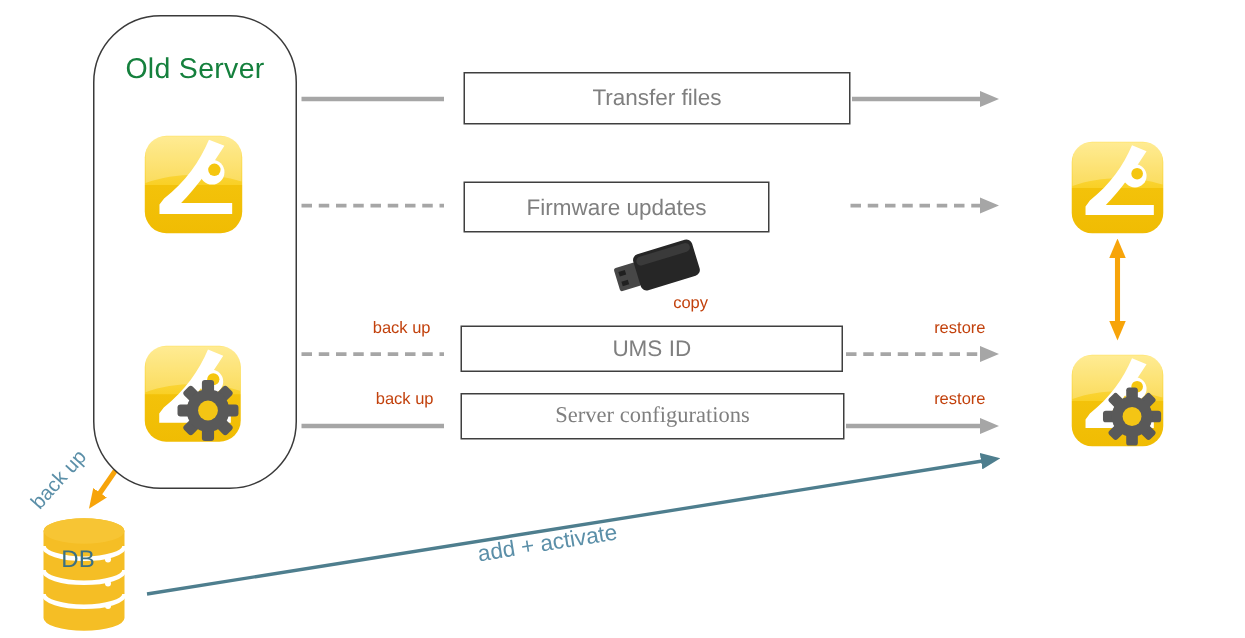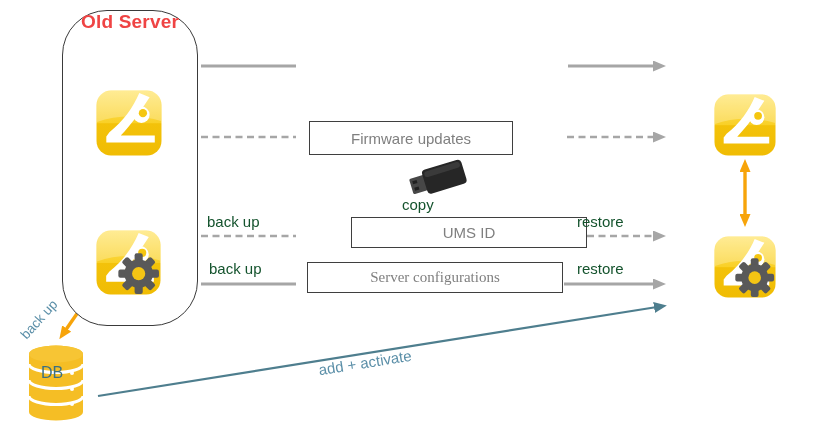--- a/index.html
+++ b/index.html
@@ -6,30 +6,30 @@
   .canvas{
     position:relative;width:830px;height:425px;background:#ffffff;overflow:hidden;
     font-family:"Liberation Sans", sans-serif;
   }
   svg.layer{position:absolute;left:0;top:0;width:830px;height:425px;}
   .server-box{
     position:absolute;box-sizing:border-box;background:#ffffff;
     border:1.4px solid #3a3a3a;border-radius:45px;
   }
   .server-title{
-    text-align:center;font-size:19px;font-weight:bold;color:#ef4444;
+    margin-top:25px;text-align:center;font-size:19px;font-weight:normal;color:#15803d;
     letter-spacing:0.2px;
   }
   .step-box{
     position:absolute;box-sizing:border-box;background:#ffffff;border:1.4px solid #3f3f3f;
     display:flex;align-items:center;justify-content:center;
     font-size:15px;color:#7f7f7f;
   }
   .small-label{
-    position:absolute;font-size:15px;color:#14532d;text-align:left;white-space:nowrap;
+    position:absolute;font-size:11px;color:#c2410c;text-align:right;white-space:nowrap;
   }
   .rot-label{position:absolute;font-size:13.5px;color:#5B8FA8;white-space:nowrap;}
   .icon-svg{position:absolute;}
 </style>
 </head>
 <body>
 
 <div class="canvas">
 
   <svg width="0" height="0" style="position:absolute">
@@ -130,24 +130,27 @@
       <rect x="-4" y="-20" width="8" height="9" rx="2" transform="rotate(135)"></rect>
       <rect x="-4" y="-20" width="8" height="9" rx="2" transform="rotate(180)"></rect>
       <rect x="-4" y="-20" width="8" height="9" rx="2" transform="rotate(225)"></rect>
       <rect x="-4" y="-20" width="8" height="9" rx="2" transform="rotate(270)"></rect>
       <rect x="-4" y="-20" width="8" height="9" rx="2" transform="rotate(315)"></rect>
       <circle r="14"></circle>
       <circle r="6.5" fill="#F4C514"></circle>
     </g>
   </svg>
 
+  <div class="step-box" style="left:309px;top:48px;width:258px;height:35px;">
+    <span>Transfer files</span>
+  </div>
   <div class="step-box" style="left:309px;top:121px;width:204px;height:34px;justify-content:center;">
     <span>Firmware updates</span>
   </div>
-  <div class="step-box" style="left:307px;top:217px;width:236px;height:31px;margin-left:44px;">
+  <div class="step-box" style="left:307px;top:217px;width:255px;height:31px;">
     <span>UMS ID</span>
   </div>
   <div class="step-box" style="left:307px;top:262px;width:256px;height:31px;font-family:Liberation Serif, serif;">
     <span>Server configurations</span>
   </div>
 
   <svg class="icon-svg" style="left:398px;top:158px;" width="78" height="42" viewBox="0 0 78 42">
     <g transform="translate(42,20) rotate(-17)">
       <rect x="-30" y="-8" width="15" height="16" rx="1.5" fill="#474747"></rect>
       <rect x="-27.5" y="-5" width="4.5" height="3.2" fill="#202020"></rect>

